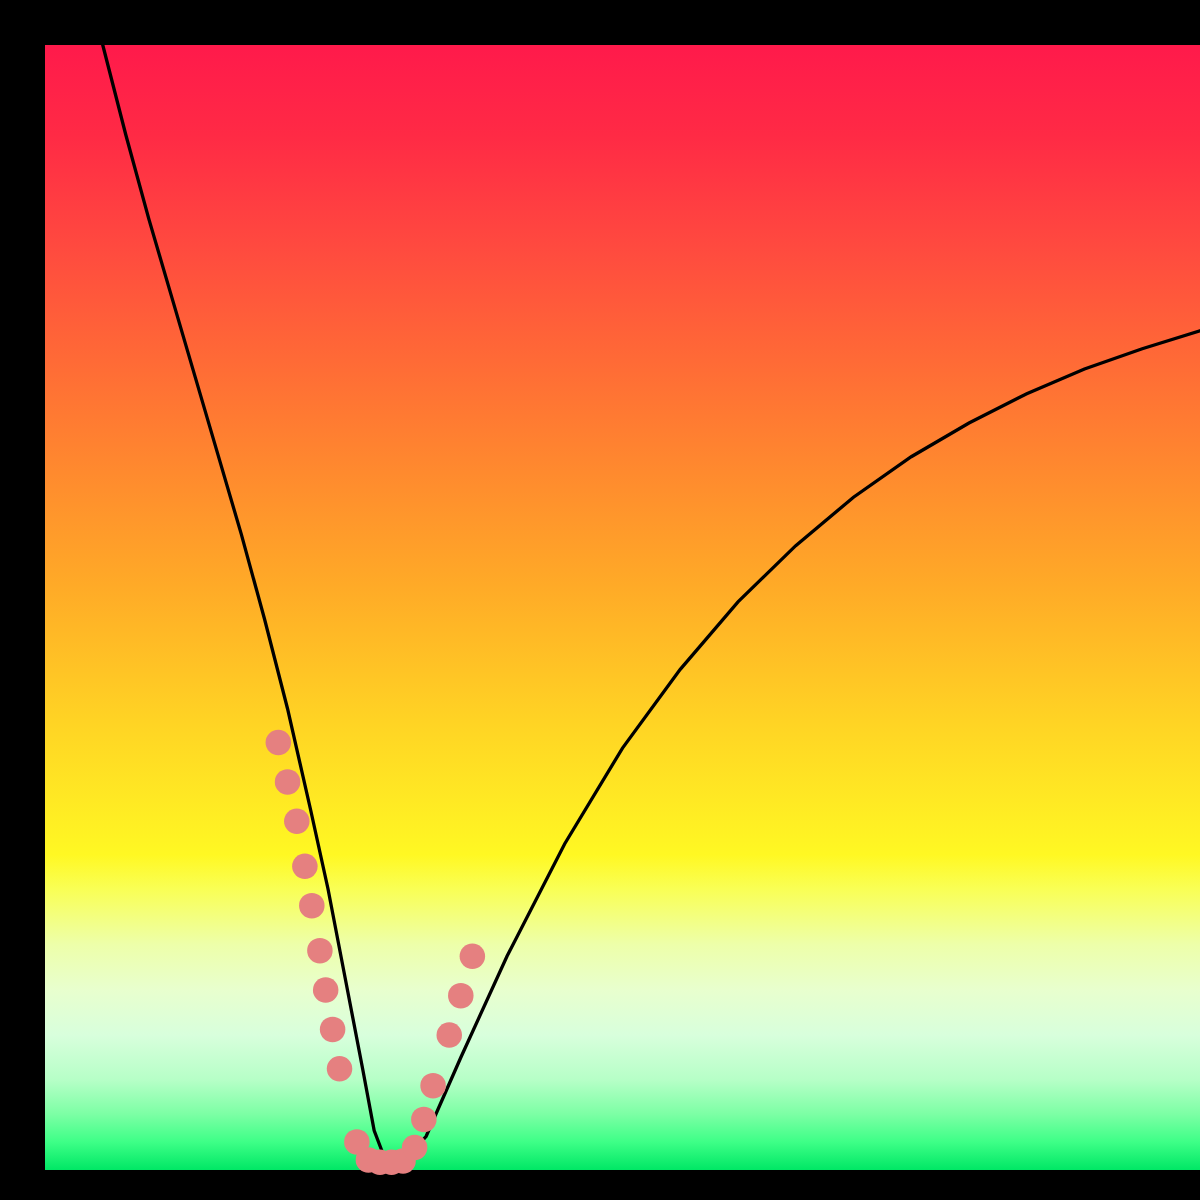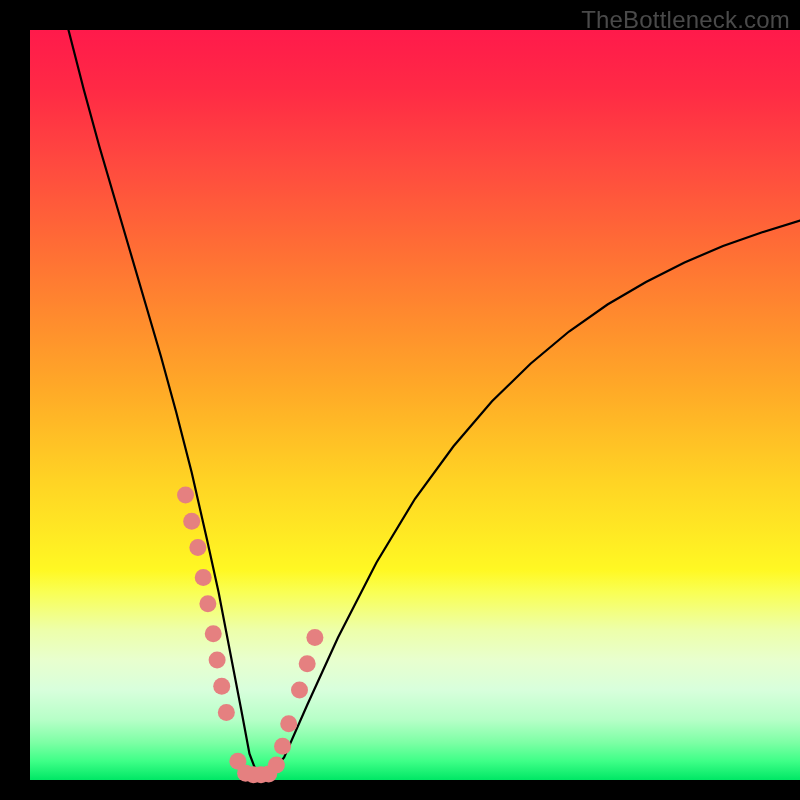--- a/index.html
+++ b/index.html
@@ -101,14 +101,13 @@
           <circle cx="246.40" cy="735.00" r="8.5" class="dot"></circle>
           <circle cx="252.56" cy="716.25" r="8.5" class="dot"></circle>
           <circle cx="258.72" cy="693.75" r="8.5" class="dot"></circle>
           <circle cx="269.50" cy="660.00" r="8.5" class="dot"></circle>
           <circle cx="277.20" cy="633.75" r="8.5" class="dot"></circle>
           <circle cx="284.90" cy="607.50" r="8.5" class="dot"></circle>
         </g>
     </svg>
 
   </div>
-  <div class="watermark">TheBottleneck.com</div>
 </div>
 
 </body></html>

